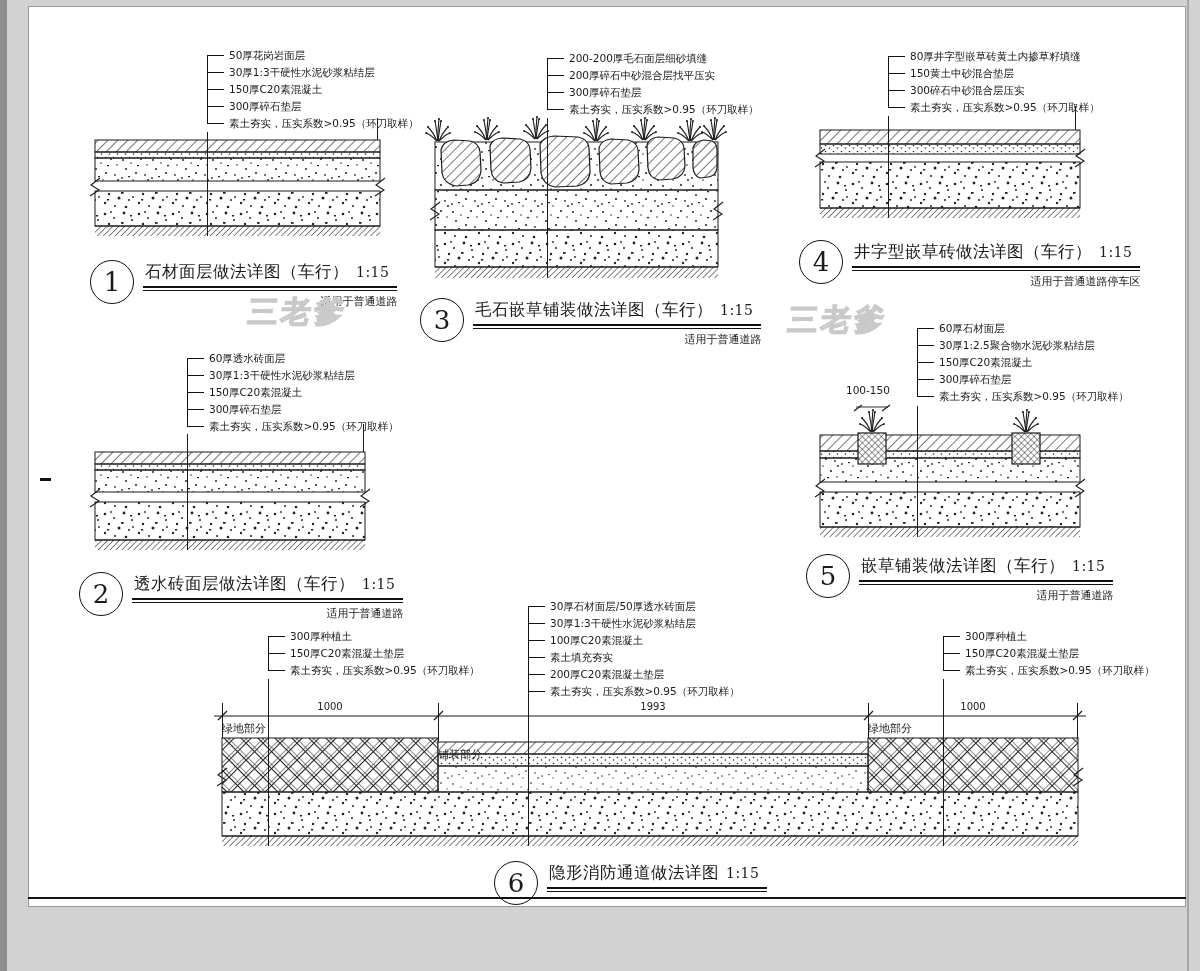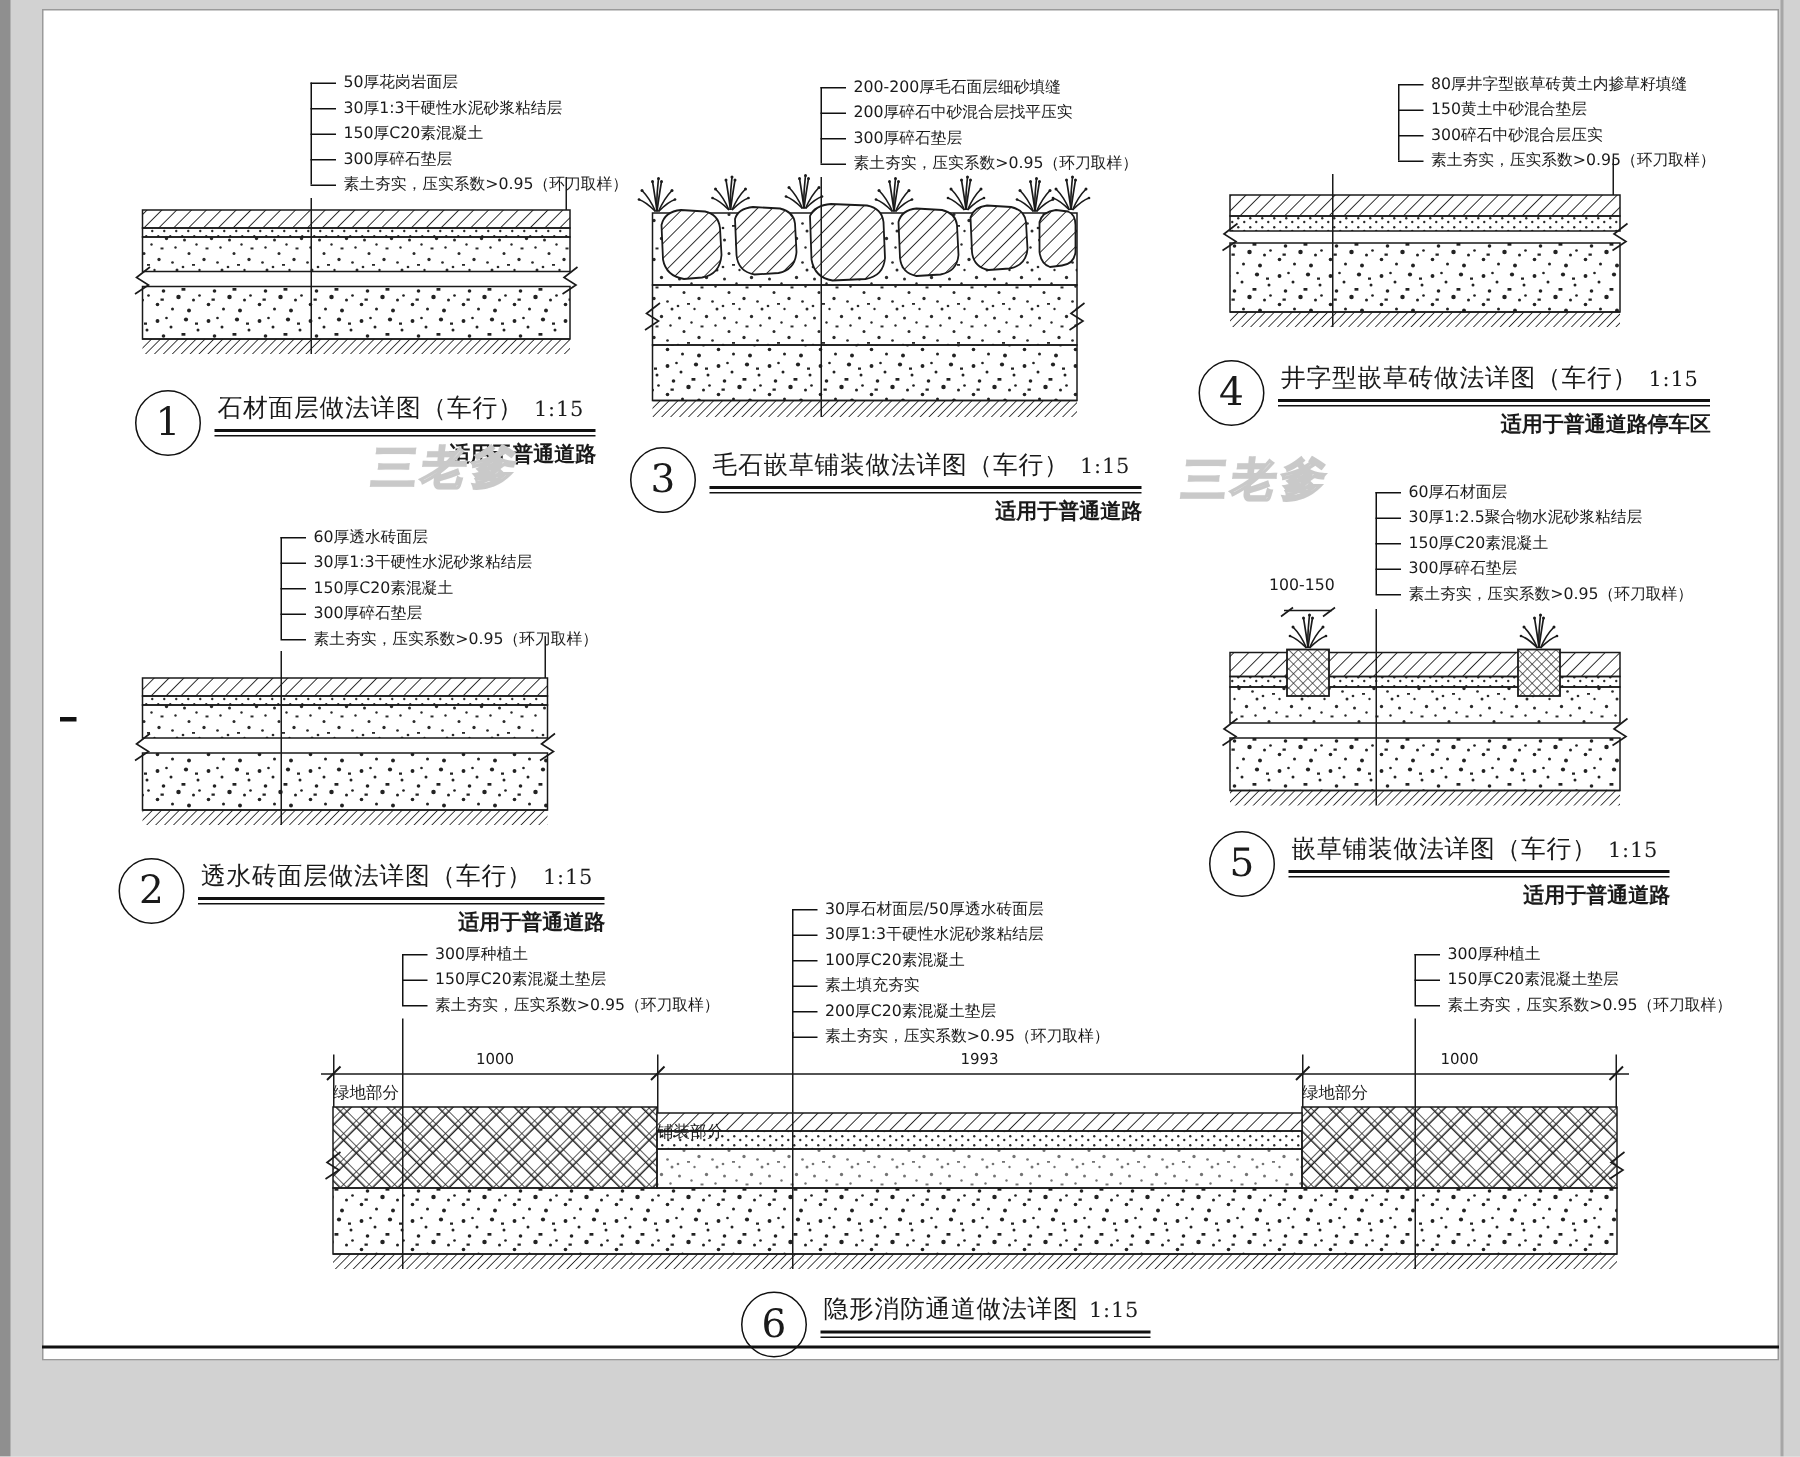--- a/index.html
+++ b/index.html
@@ -23,21 +23,21 @@
   
   .dt { position:absolute; display:flex; align-items:flex-start; gap:9px; }
   .dt .circ { width:44px; height:44px; border:1.7px solid #111; border-radius:50%;
               display:flex; align-items:center; justify-content:center;
               font-size:26px; font-family:"DejaVu Serif", serif; flex:0 0 auto; }
   .dt .tb { padding-top:1px;text-align:right; }
   .dt .t1 { font-size:16.5px; letter-spacing:0.5px; white-space:nowrap; padding:0 8px 3px 2px; }
   .dt .ts { font-size:14px; margin-left:7px; font-family:"DejaVu Serif", serif; }
   .dt .ul { border-top:2.5px solid #111; position:relative; height:5px; }
   .dt .ul::after { content:""; position:absolute; left:0; right:0; top:2px; border-top:1px solid #111; }
-  .dt .sub { font-size:14px; margin-top:3px; padding-left:2px; white-space:nowrap;font-weight:bold; }
+  .dt .sub { font-size:11px; margin-top:3px; padding-left:2px; white-space:nowrap; }
 
   .wm { position:absolute; font-size:30px; font-weight:bold; letter-spacing:3px;
         color:#f4f4f4; -webkit-text-stroke:1.2px #c9c9c9; text-shadow:0 0 1px #c4c4c4;
         transform:skewX(-6deg); }
 
   .dimnum { position:absolute; font-size:10px; text-align:center; height:14px; line-height:14px; }
   .zlabel { position:absolute; font-size:11px; text-align:left; height:14px; line-height:14px; }
   .pocketdim { position:absolute; font-size:10.5px; white-space:nowrap; }
 </style>
 </head>
@@ -266,21 +266,21 @@
       <div class="row"><span>素土夯实，压实系数&gt;0.95（环刀取样）</span></div>
     </div>
   <div class="co" style="left:547px; top:50px">
     <i class="spine" style="height:51px"></i>
 
   <div class="row"><span>200-200厚毛石面层细砂填缝</span></div>
       <div class="row"><span>200厚碎石中砂混合层找平压实</span></div>
       <div class="row"><span>300厚碎石垫层</span></div>
       <div class="row"><span>素土夯实，压实系数&gt;0.95（环刀取样）</span></div>
     </div>
-  <div class="co" style="left:932px; top:48px">
+  <div class="co" style="left:888px; top:48px">
     <i class="spine" style="height:51px"></i>
 
   <div class="row"><span>80厚井字型嵌草砖黄土内掺草籽填缝</span></div>
       <div class="row"><span>150黄土中砂混合垫层</span></div>
       <div class="row"><span>300碎石中砂混合层压实</span></div>
       <div class="row"><span>素土夯实，压实系数&gt;0.95（环刀取样）</span></div>
     </div>
   <div class="co" style="left:917px; top:320px">
     <i class="spine" style="height:68px"></i>
 

